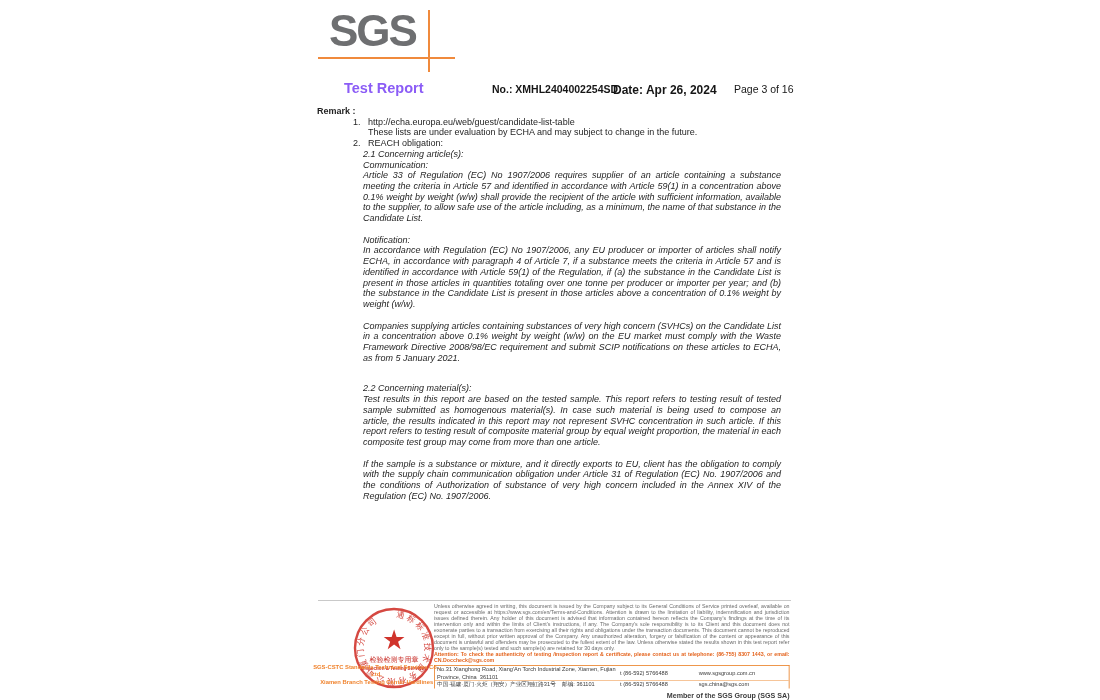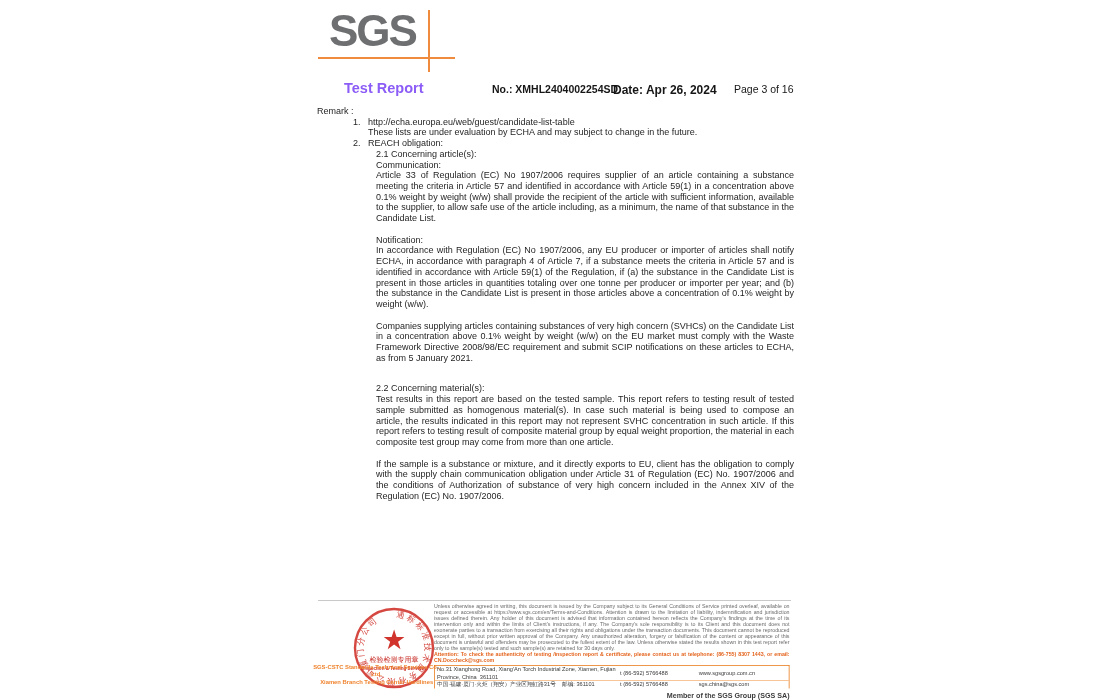--- a/index.html
+++ b/index.html
@@ -16,25 +16,25 @@
 
   .hdr-row { position:absolute; left:344px; top:80px; width:450px; height:18px; }
   .hdr-title { position:absolute; left:0; top:0; font-size:14.5px; font-weight:bold; color:#8b5cf6; }
   .hdr-no   { position:absolute; left:108px; top:3px; font-size:10.5px; font-weight:bold; color:#161616;margin-left:40px; }
   .hdr-date { position:absolute; left:269px; top:3px; font-size:12px; font-weight:bold; color:#161616; }
   .hdr-page { position:absolute; left:390px; top:3px; font-size:10.5px; font-weight:normal; color:#161616; white-space:nowrap; }
 
   
   .body-col { position:absolute; left:317px; top:106px; width:477px;
               font-size:9px; line-height:10.7px; color:#1f1f1f; }
-  .remark-h { font-weight:normal; }
+  .remark-h { font-weight:bold; }
   .li { display:flex; }
   .li .num { width:15px; margin-left:36px; flex:none; }
   .li .txt { flex:1; text-align:justify; }
-  .sub { margin-left:59px; width:418px; }
+  .sub { margin-left:46px; width:418px;font-style:italic; }
   .sub p.j { text-align:justify; }
   .gap1 { height:11px; } .gap2 { height:20px; }
 
   
   .foot-rule { position:absolute; left:318px; top:600px; width:473px; height:1px; background:#c9c9c9; }
 
   .stamp { position:absolute; left:352px; top:606px; width:84px; height:84px; }
   .stamp-co { position:absolute; left:308px; top:664px; width:176px;
               transform:scale(0.78); transform-origin:top left;
               font-size:7.5px; line-height:9px; color:#f0832d; text-align:center; font-weight:bold;}

